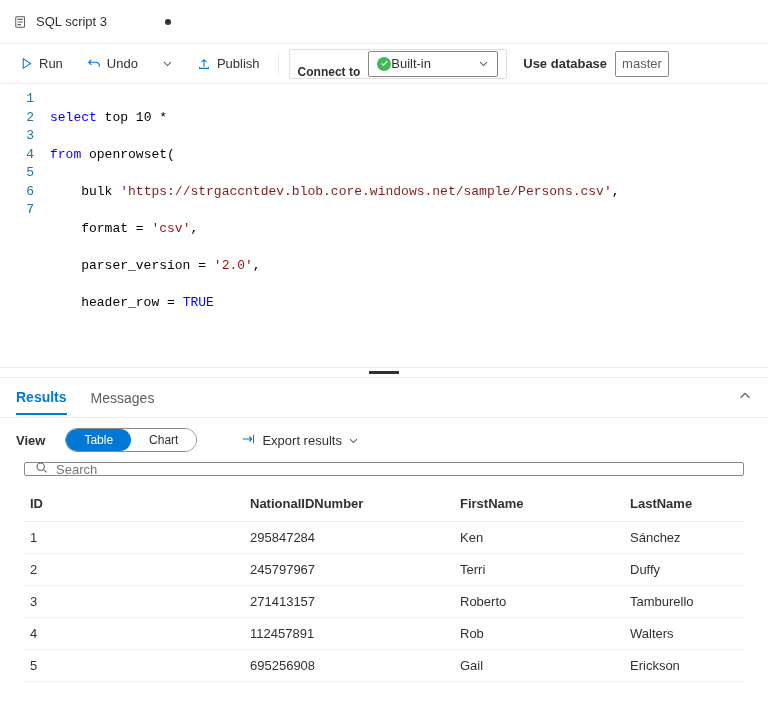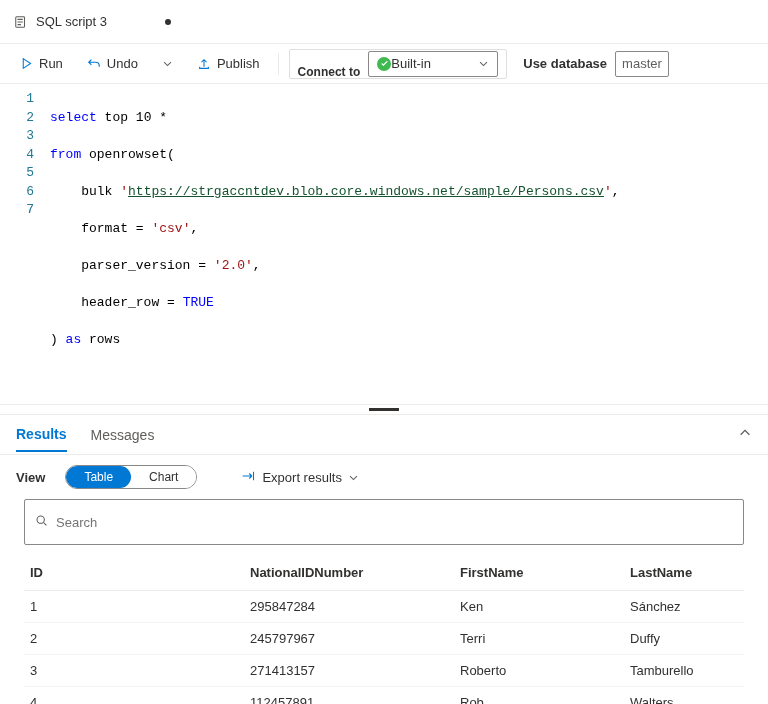--- a/index.html
+++ b/index.html
@@ -75,21 +75,21 @@
     text-align:right;
     color:#237893;
     padding-right: 16px;
     width: 50px;
     user-select:none;
   }
   .code { flex:1; white-space:pre; color:#000; }
   .kw { color:#0000ff; }
   .fn { color:#000; }
   .str { color:#a31515; }
-  .url { color:#14532d; text-decoration:underline; }
+  .url { color:#7f1d1d; }
   .drag-handle { width:30px; height:3px; background:#323130; margin:2px auto; }
   .drag-wrap { height:10px; display:flex; align-items:center; justify-content:center; border-bottom:1px solid #edebe9;}
 
   .tabs-results {
     display:flex; align-items:center; padding: 0 16px; height:40px;
     border-bottom: 1px solid #edebe9; position:relative;
   }
   .rtab { padding: 8px 0; margin-right:24px; font-size:14px; cursor:pointer; color:#605e5c;}
   .rtab.active { color:#0078d4; font-weight:600; border-bottom:2px solid #0078d4;}
   .collapse-chev { margin-left:auto; color:#605e5c; cursor:pointer; }
@@ -99,21 +99,21 @@
   .toggle { display:flex; border:1px solid #8a8886; border-radius: 20px; overflow:hidden;}
   .toggle button { border:none; background:#fff; padding:4px 18px; font-size:12px; cursor:pointer; color:#323130;}
   .toggle button.active { background:#0078d4; color:#fff; border-radius:20px;}
   .export-btn { display:flex; align-items:center; gap:6px; border:none; background:none; cursor:pointer; font-size:13px; margin-left:30px; color:#323130;}
   .export-btn .ico { color:#0078d4; }
 
   .search-wrap { padding: 0 24px 10px 24px;}
   .search-box {
     display:flex; align-items:center; gap:8px;
     border:1px solid #8a8886; border-radius:2px;
-    height:46px; padding:0 10px;
+    height:14px; padding:0 10px;
   }
   .search-box input { border:none; outline:none; flex:1; font-size:13px; background:transparent;}
   .search-box .ico { color:#605e5c; }
 
   .grid { padding: 0 24px; }
   table { width:100%; border-collapse:collapse; }
   th { text-align:left; font-weight:600; font-size:13px; padding:10px 6px; border-bottom:1px solid #edebe9;}
   td { padding:8px 6px; font-size:13px; border-bottom:1px solid #f3f2f1; color:#323130;}
   .col-id { width:220px;}
   .col-nid{ width:210px;}
@@ -200,21 +200,20 @@
     <div>6</div>
     <div>7</div>
   </div>
   <div class="code">
 <div><span class="kw">select</span><span> top </span><span>10</span><span> *</span></div>
 <div><span class="kw">from</span><span class="fn"> openrowset(</span></div>
 <div><span>    bulk </span><span class="str">'</span><span class="url">https://strgaccntdev.blob.core.windows.net/sample/Persons.csv</span><span class="str">'</span><span>,</span></div>
 <div><span>    format = </span><span class="str">'csv'</span><span>,</span></div>
 <div><span>    parser_version = </span><span class="str">'2.0'</span><span>,</span></div>
 <div><span>    header_row = </span><span class="kw">TRUE</span></div>
-<div><span>) </span><span class="kw">as</span><span> rows</span></div>
   </div>
 </div>
 
 <div class="drag-wrap">
     <div class="drag-handle"></div>
   </div>
 
 <div class="tabs-results">
   <div class="rtab active">Results</div>
   <div class="rtab">Messages</div>

